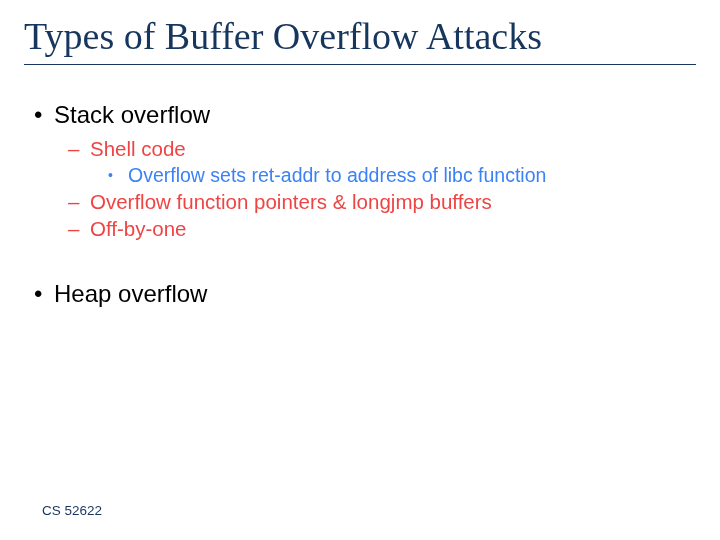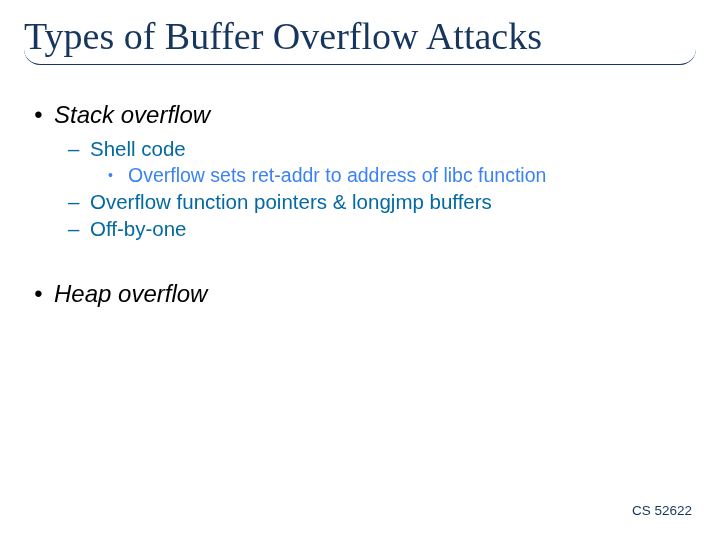--- a/index.html
+++ b/index.html
@@ -1,15 +1,15 @@
 <!DOCTYPE html>
 <html><head>
   <meta charset="utf-8">
   <style>
-    * { margin: 0; padding: 0; box-sizing: border-box; border-radius: 16px; }
+    * { margin: 0; padding: 0; box-sizing: border-box; }
     body {
       width: 720px;
       height: 540px;
       background: #ffffff;
       font-family: Arial, Helvetica, sans-serif;
       color: #000000;
       position: relative;
       overflow: hidden;
     }
     .slide {
@@ -29,31 +29,30 @@
     }
     .content {
       padding-left: 4px;
     }
     .level1 {
       font-size: 24px;
       color: #000;
       margin-left: 26px;
       margin-bottom: 8px;
       position: relative;
-      font-style: italic;
     }
     .level1::before {
       content: "•";
       position: absolute;
       left: -20px;
       top: 0;
     }
     .level2 {
       font-size: 20.5px;
-      color: #0369a1;
+      color: #ef4444;
       margin-left: 62px;
       margin-bottom: 3px;
       position: relative;
     }
     .level2::before {
       content: "–";
       position: absolute;
       left: -22px;
       top: 0;
     }
@@ -76,21 +75,21 @@
     }
     .footer {
       position: absolute;
       bottom: 22px;
       left: 0;
       width: 100%;
       padding: 0 28px 0 42px;
       font-size: 13.5px;
       color: #17365d;
       display: flex;
-      justify-content: flex-end;
+      justify-content: flex-start;
       align-items: baseline;
     }
     .footer-center {
       position: absolute;
       left: 50%;
       transform: translateX(-50%);
     }
   </style>
 </head>
 <body>

